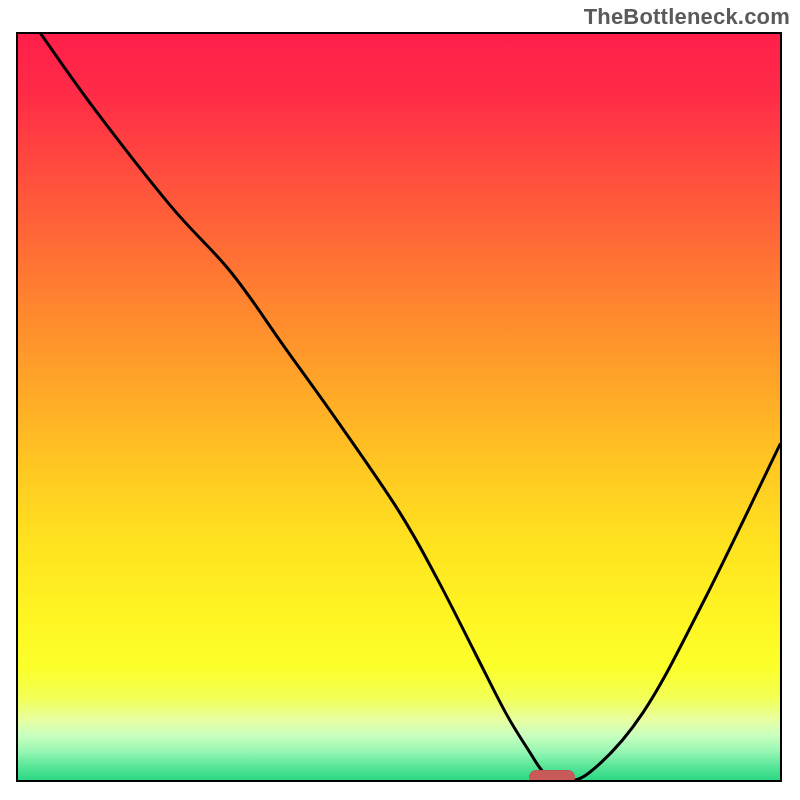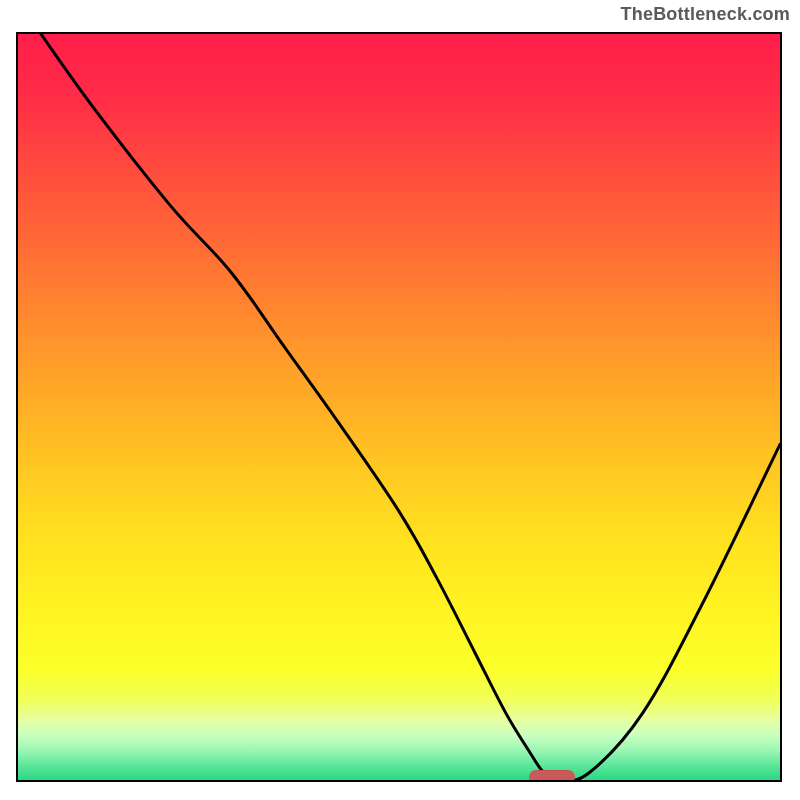--- a/index.html
+++ b/index.html
@@ -13,21 +13,21 @@
   }
   .chart-wrap {
     position: relative;
     width: 800px;
     height: 800px;
   }
   .watermark {
     position: absolute;
     top: 4px;
     right: 10px;
-    font-size: 18px;
+    font-size: 22px;
     font-weight: 600;
     color: #5a5a5a;
     letter-spacing: 0.2px;
     z-index: 10;
     user-select: none;
   }
   
   .plot {
     position: absolute;
     left: 16px;

